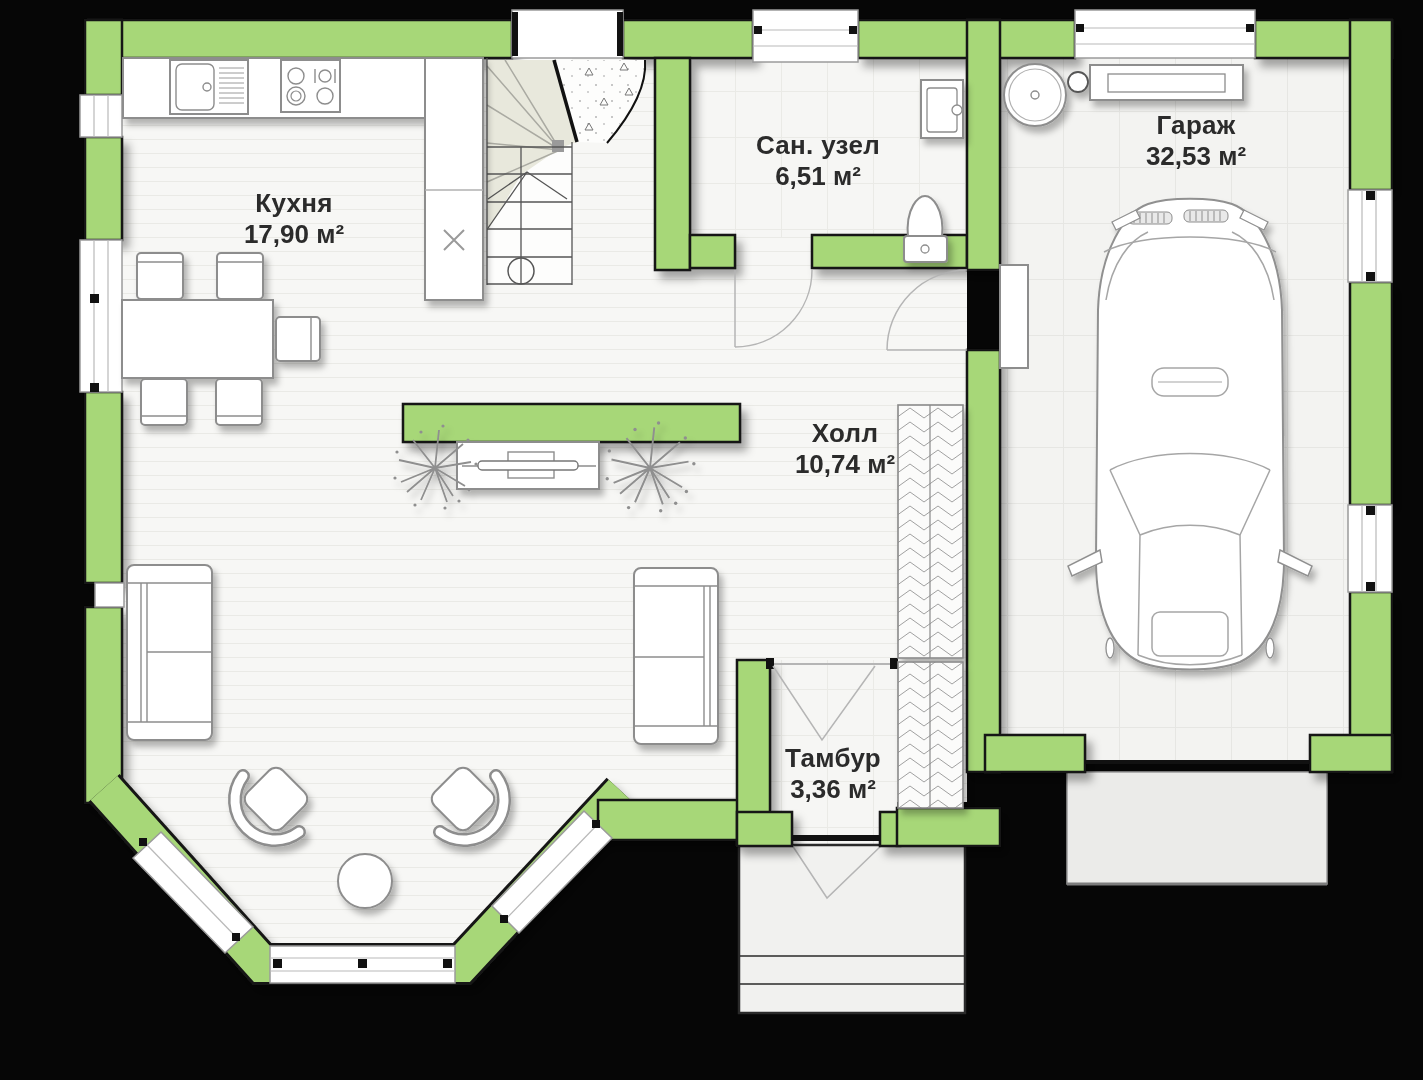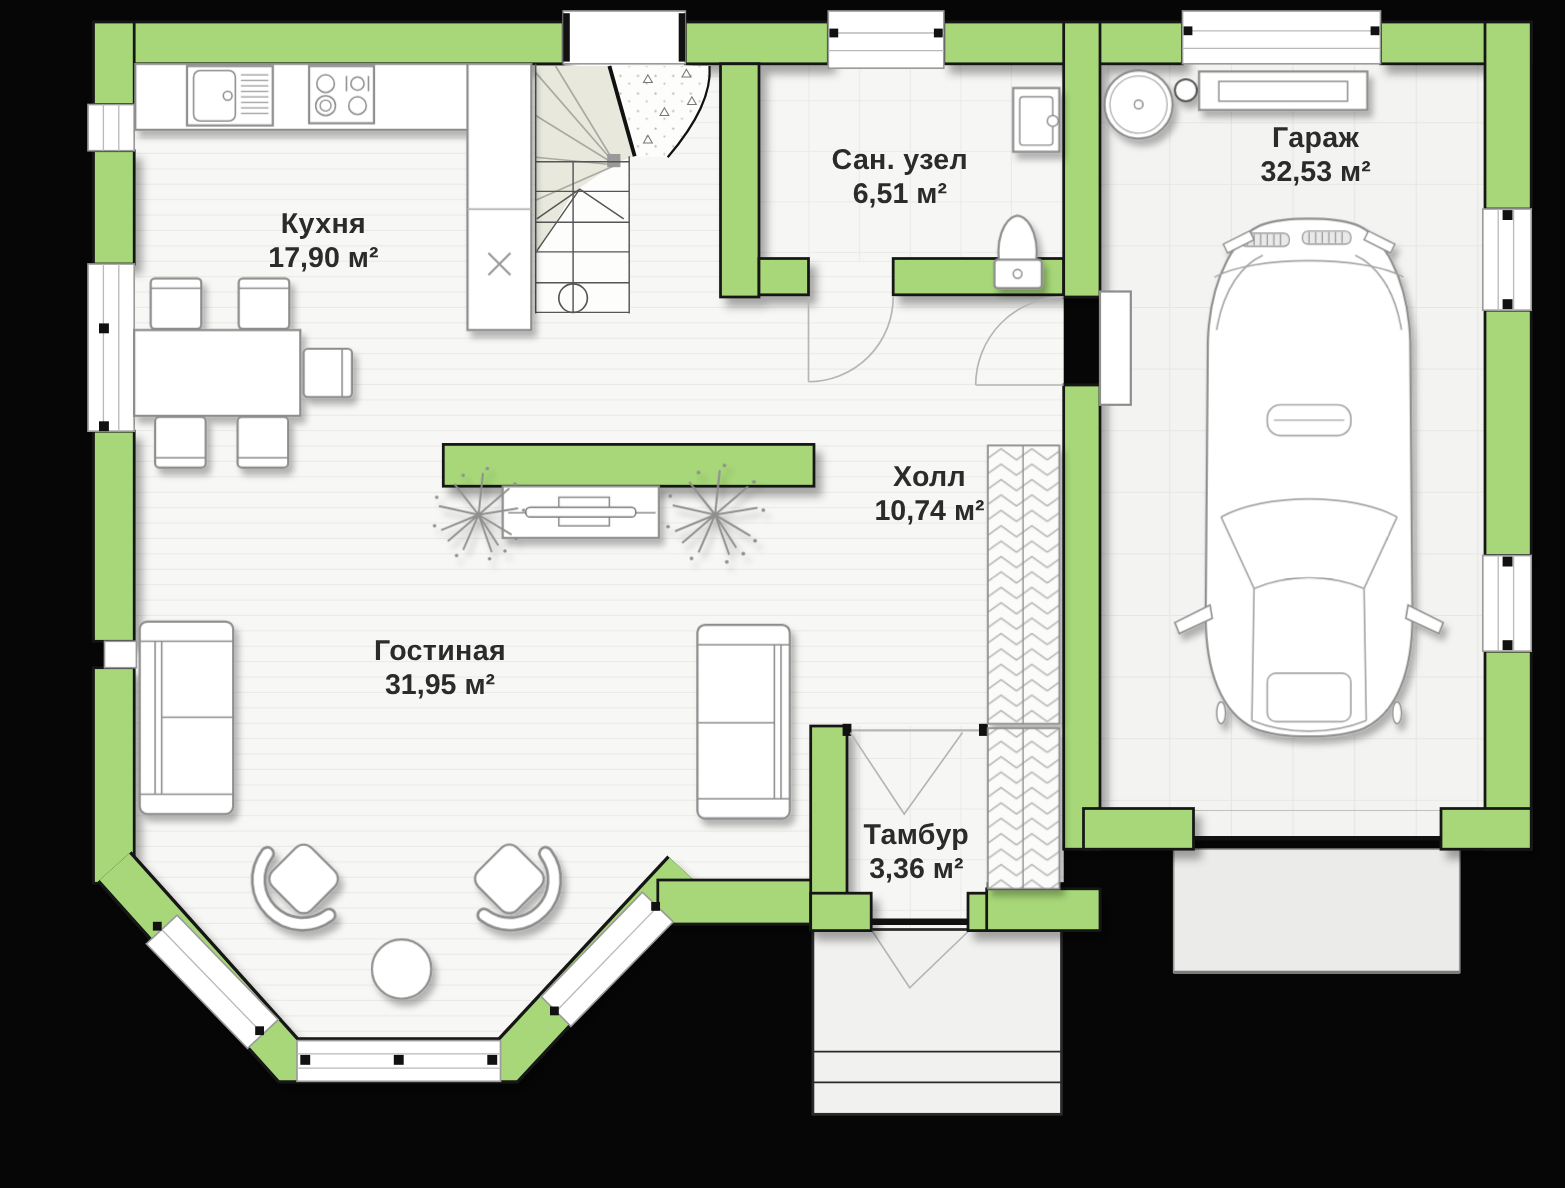--- a/index.html
+++ b/index.html
@@ -362,21 +362,17 @@
   <div class="room-area">6,51 м²</div>
 </div>
 <div class="room-label" style="left:1196px;top:141px">
   <div class="room-name">Гараж</div>
   <div class="room-area">32,53 м²</div>
 </div>
 <div class="room-label" style="left:845px;top:449px">
   <div class="room-name">Холл</div>
   <div class="room-area">10,74 м²</div>
 </div>
-<div class="room-label" style="left:400px;top:607px">
-  <div class="room-name">Гостиная</div>
-  <div class="room-area">31,95 м²</div>
-</div>
 <div class="room-label" style="left:833px;top:774px">
   <div class="room-name">Тамбур</div>
   <div class="room-area">3,36 м²</div>
 </div>
 </div>
 
 </body></html>

